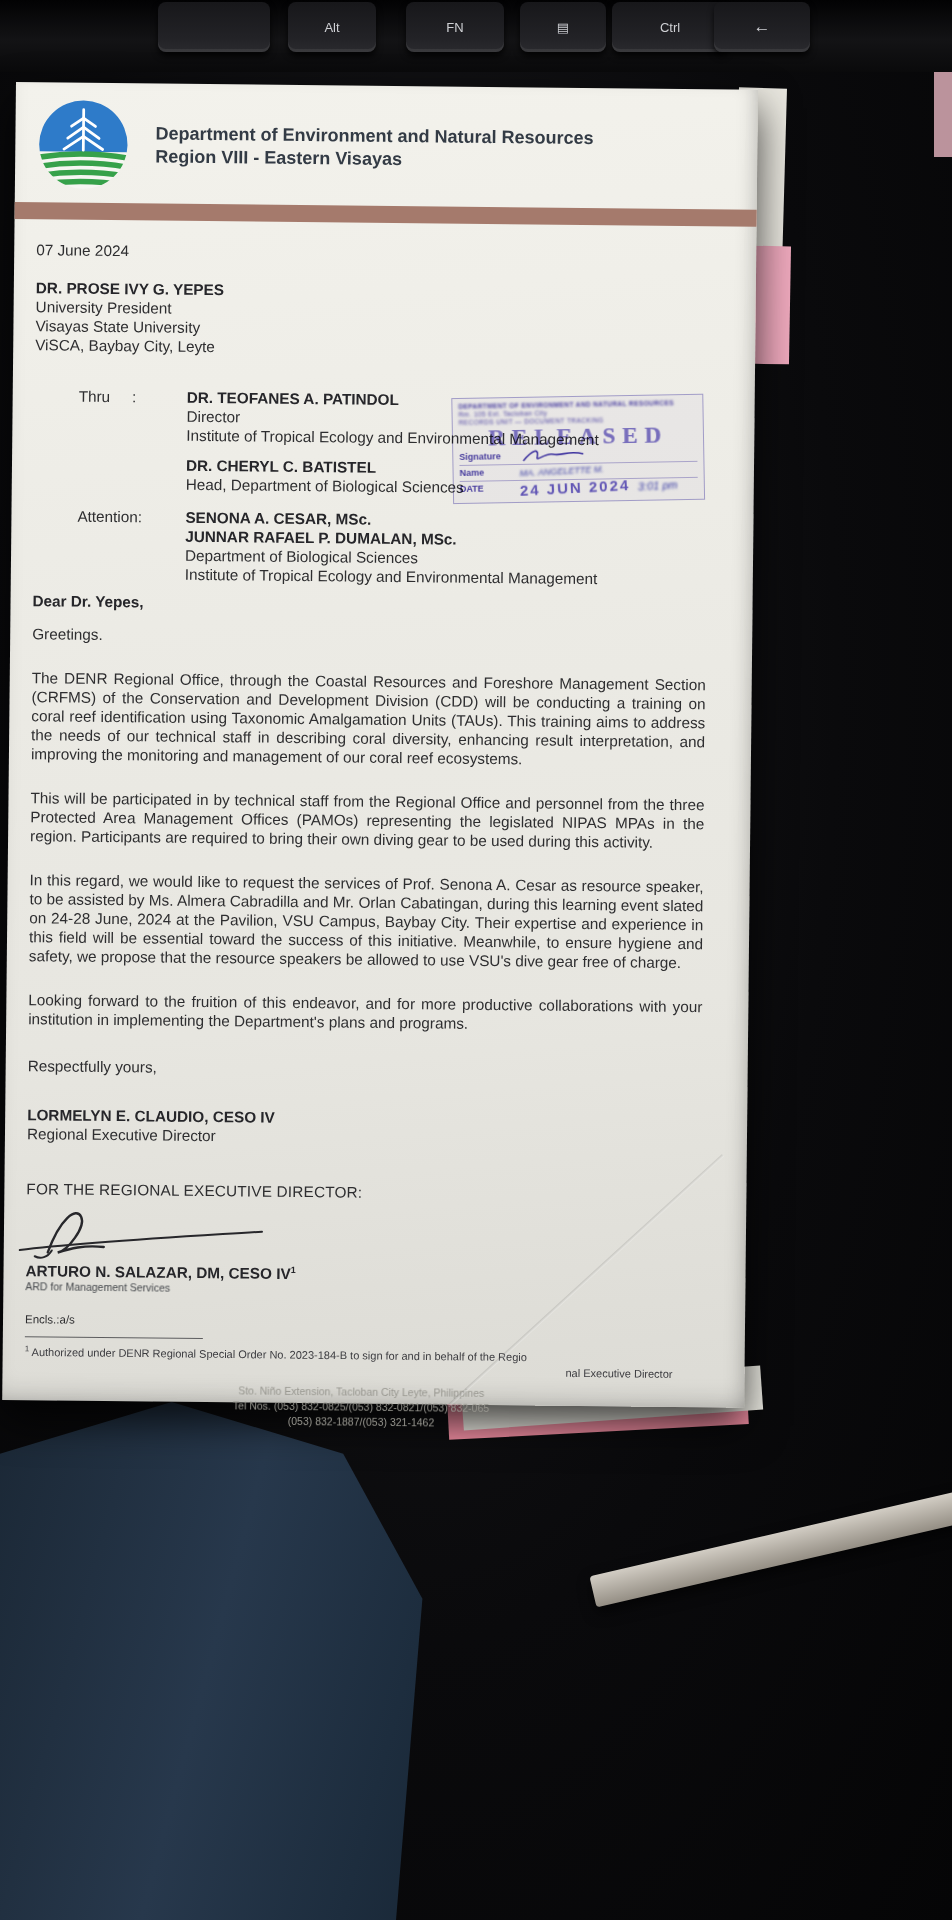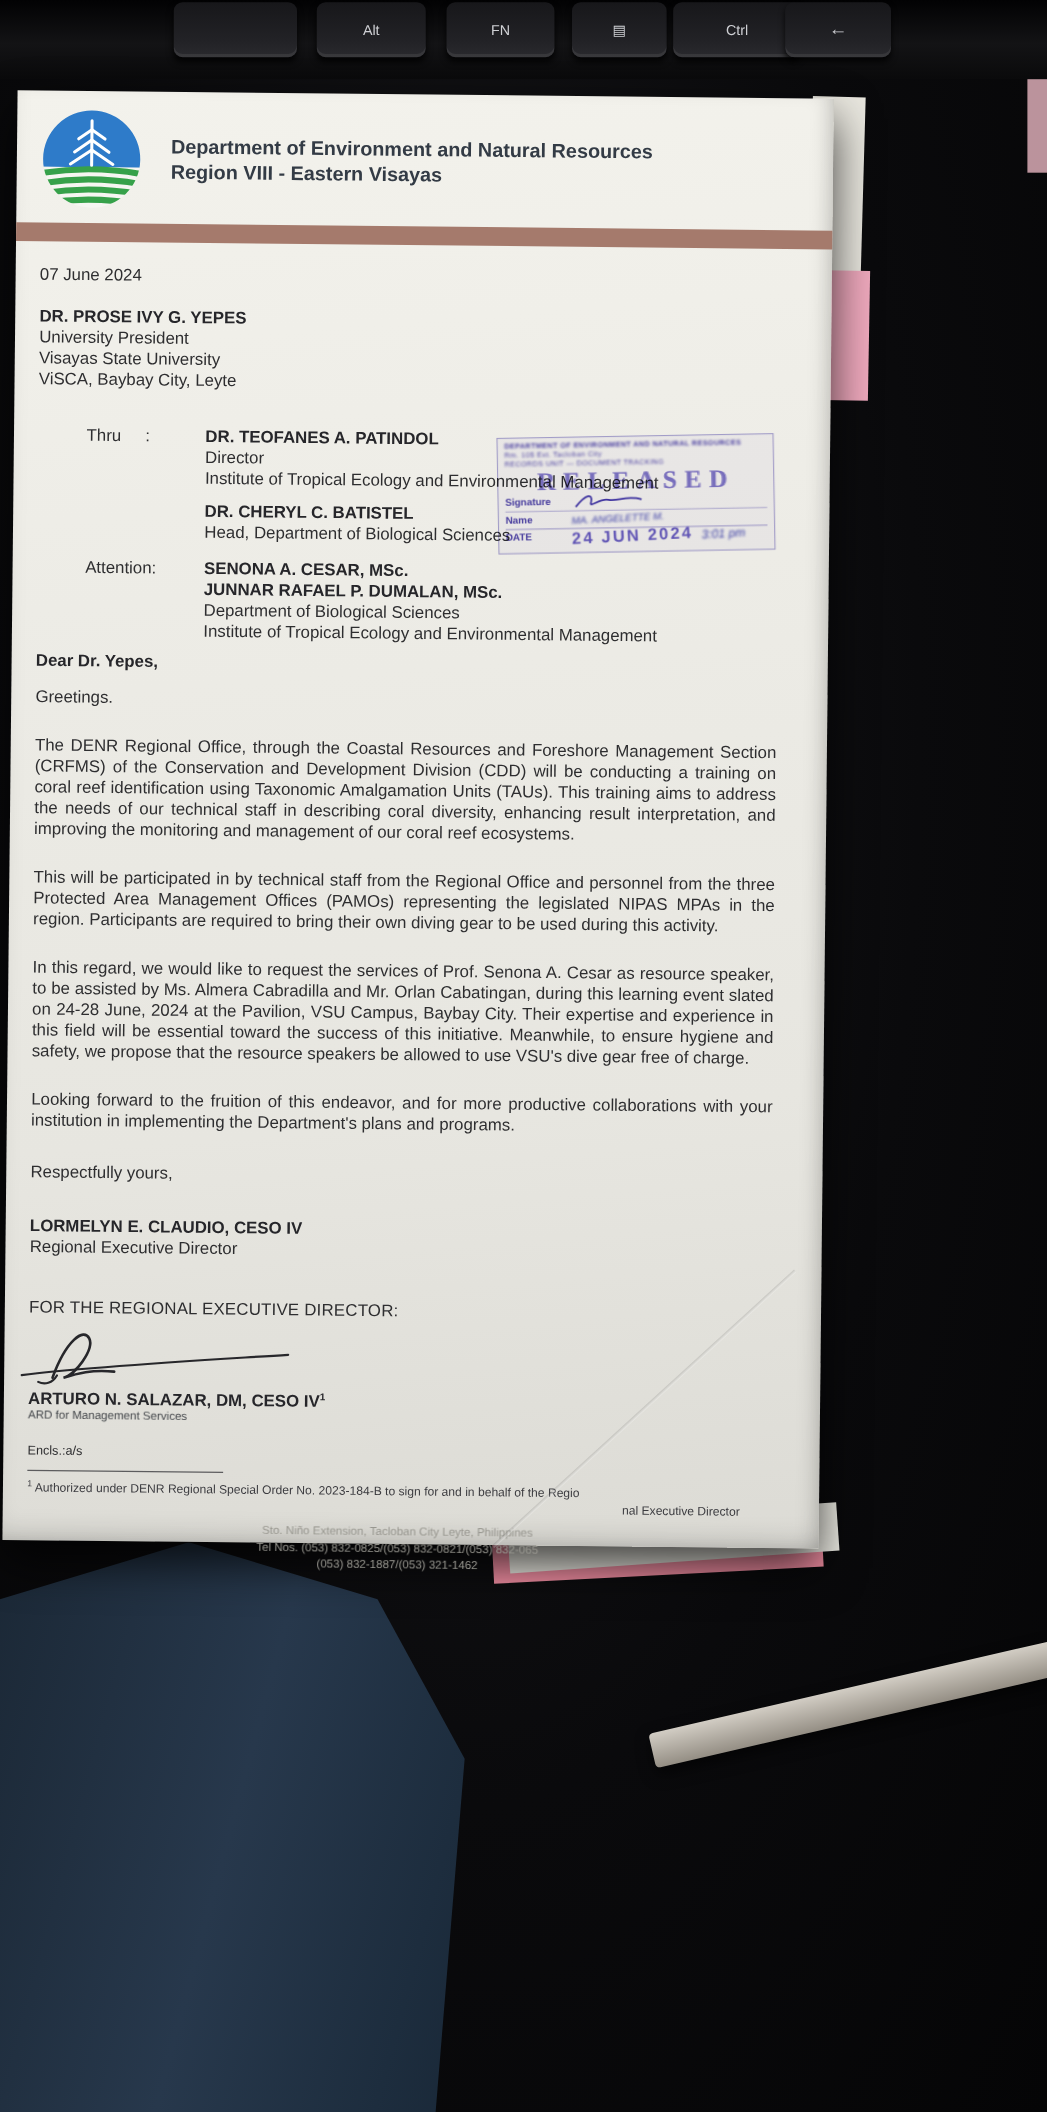--- a/index.html
+++ b/index.html
@@ -104,21 +104,21 @@
                 filter:blur(.4px); color:rgba(76,62,190,.85); }
   .stamp-hand.time { font-size:11px; filter:blur(.9px); }
 </style>
 </head>
 <body>
 
 <div class="scene">
 
   <div class="keyboard">
     <div class="key" style="left:158px;width:112px;"></div>
-    <div class="key" style="left:288px;width:99px;">
+    <div class="key" style="left:288px;width:88px;">
         <span>Alt</span>
       </div>
     <div class="key" style="left:406px;width:98px;text-align:center;">
         <span>FN</span>
       </div>
     <div class="key" style="left:520px;width:86px;">
         <span>▤</span>
       </div>
     <div class="key" style="left:612px;width:116px;">
         <span>Ctrl</span>

